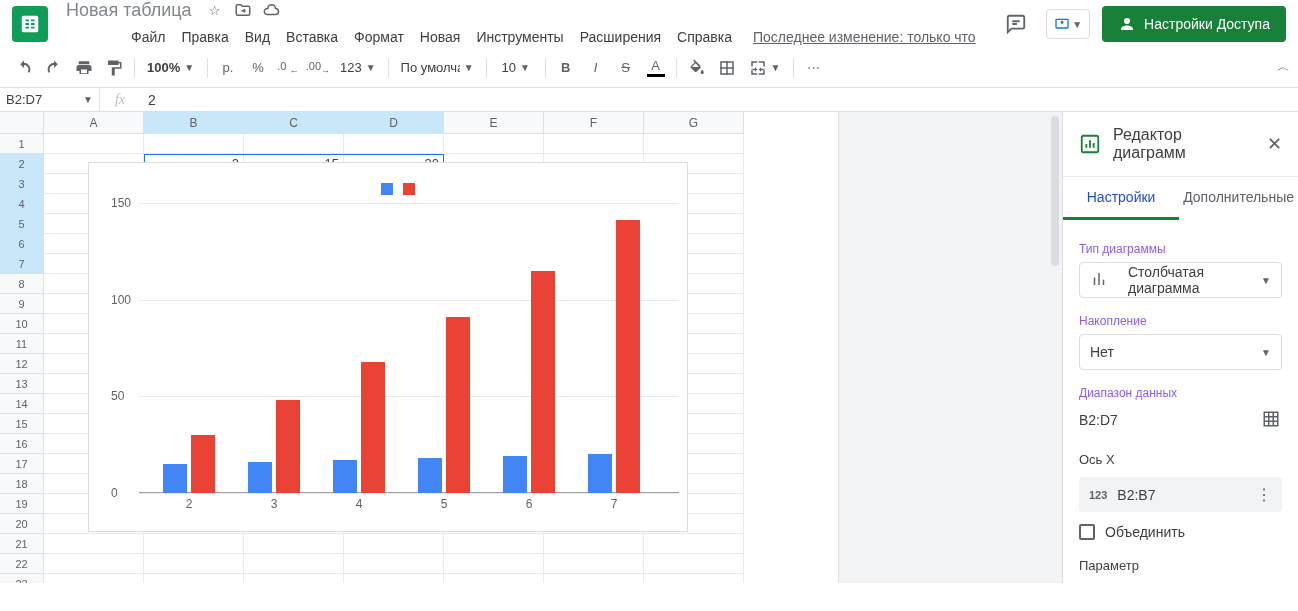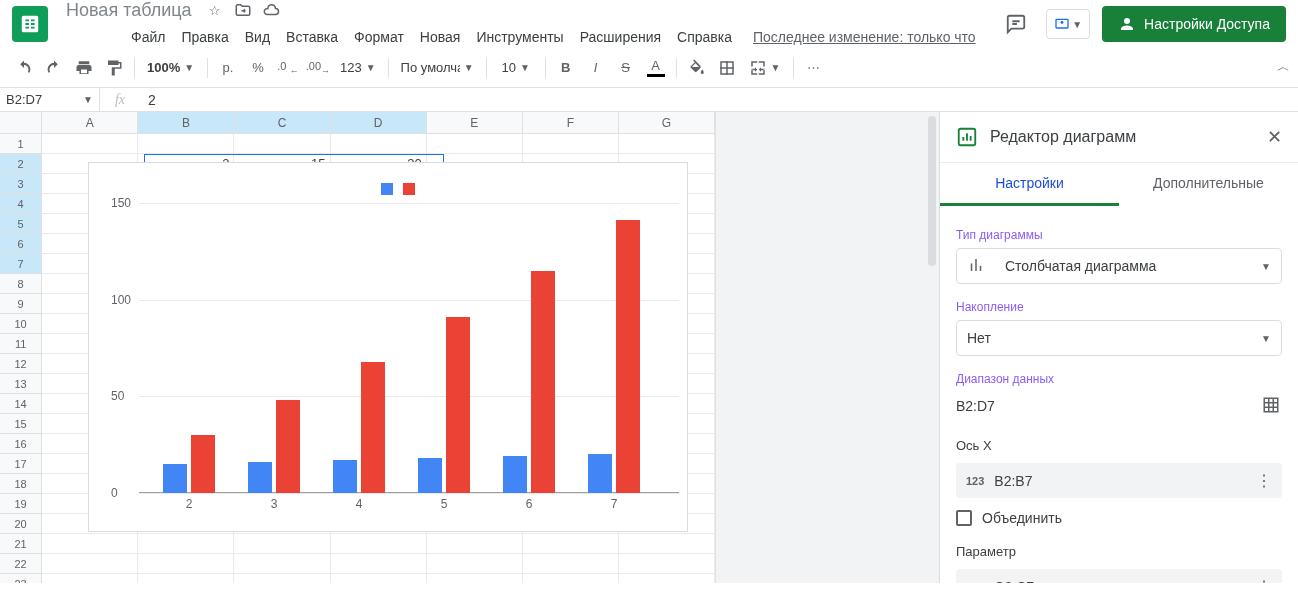--- a/index.html
+++ b/index.html
@@ -52,21 +52,21 @@
   .baseline { position:absolute; bottom:0; left:0; right:0; border-top:1px solid #9e9e9e;}
   .bars { position:absolute; bottom:0; left:0; right:0; height:100%;}
   .group { position:absolute; bottom:0; width: 60px;}
   .bar { position:absolute; bottom:0; width:24px;}
   .bar.blue{ background:#4285f4; left:4px;}
   .bar.red{ background:#ea4335; left:32px;}
   .xlabel{ position:absolute; bottom:-18px; font-size:12px; color:#5f6368; text-align:center; width:60px;}
   .gray-gutter { width: 224px; background:#f1f3f4; border-left:1px solid #e0e0e0;}
   .gray-gutter-inner{position:relative; height:100%;}
   .vscroll-thumb{ position:absolute; right:3px; top:4px; width:8px; height:150px; background:#dadce0; border-radius:4px;}
-  .editor-panel { width: 359px; border-left:1px solid #dadce0; display:flex; flex-direction:column; background:#fff;}
+  .editor-panel { width: 236px; border-left:1px solid #dadce0; display:flex; flex-direction:column; background:#fff;}
   .ep-header { display:flex; align-items:center; padding: 14px 16px; gap:12px; border-bottom:1px solid #e8eaed;}
   .ep-header-icon { width:22px;height:22px; color:#188038;}
   .ep-title { font-size:16px; font-weight:400; flex:1;}
   .ep-close { cursor:pointer; color:#5f6368; font-size:18px;}
   .ep-tabs { display:flex; }
   .ep-tab { flex:1; text-align:center; padding: 12px 4px; font-size:14px; color:#5f6368; cursor:pointer; border-bottom: 2px solid transparent;}
   .ep-tab.active { color:#1d4ed8; border-bottom:3px solid #188038; font-weight:500;}
   .ep-body { padding: 14px 16px; overflow-y:auto; flex:1;}
   .ep-label { font-size:12px; color:#8b5cf6; margin: 8px 0 6px;}
   .ep-select { border:1px solid #dadce0; border-radius:4px; height: 36px; display:flex; align-items:center; padding: 0 10px; cursor:pointer; justify-content:space-between; font-size:14px;}

